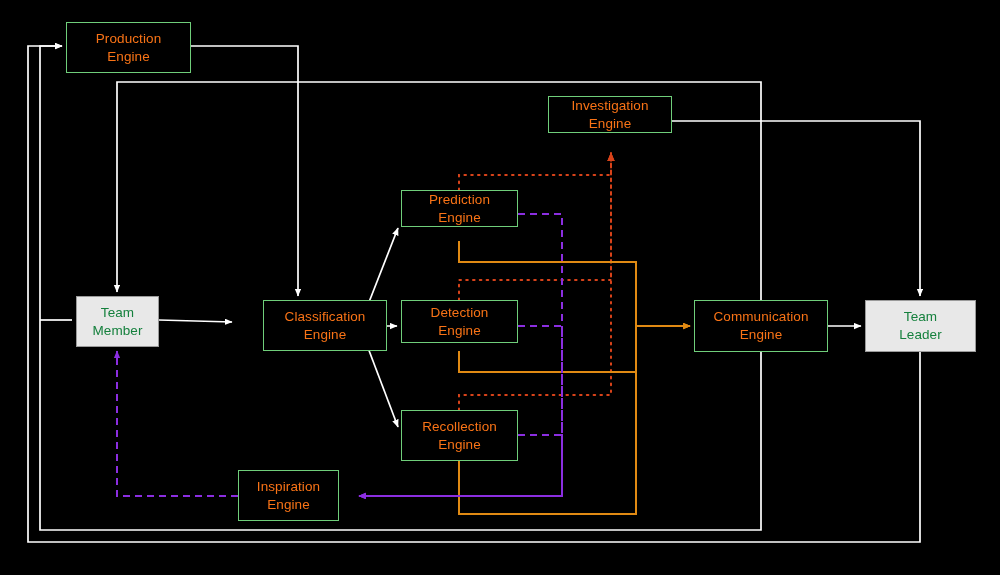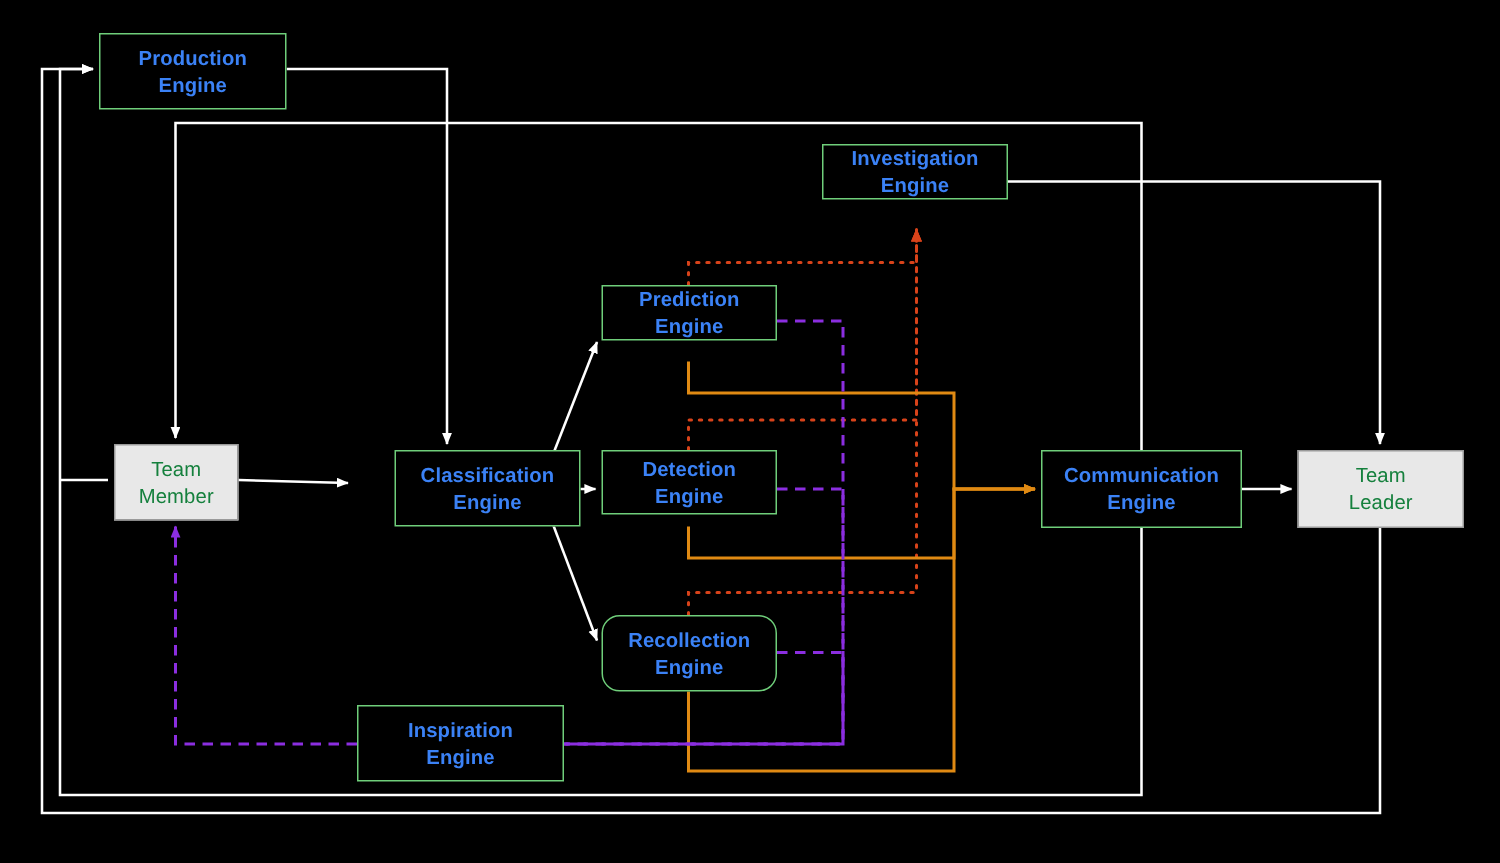--- a/index.html
+++ b/index.html
@@ -30,22 +30,21 @@
     justify-content: center;
     text-align: center;
     line-height: 1.30;
     font-size: 13.5px;
     white-space: pre-line;
     letter-spacing: 0.1px;
   }
   .node.engine {
     background: #000000;
     border: 1.6px solid #6fce7a;
-    color: #3b82f6;
-    font-weight: bold;
+    color: #f97316;
   }
   .node.actor {
     background: #e8e8e8;
     border: 1.3px solid #9a9a9a;
     color: #15803d;
   }
 </style>
 </head>
 <body>
 
@@ -131,19 +130,19 @@
 
   <div class="node engine" style="left:401px; top:300px; width:117px; height:43px;">Detection
 Engine</div>
 
   <div class="node engine" style="left:694px; top:300px; width:134px; height:52px;">Communication
 Engine</div>
 
   <div class="node actor" style="left:865px; top:300px; width:111px; height:52px;">Team
 Leader</div>
 
-  <div class="node engine" style="left:401px; top:410px; width:117px; height:51px;border-radius:12px;">Recollection
+  <div class="node engine" style="left:401px; top:410px; width:117px; height:51px;">Recollection
 Engine</div>
 
-  <div class="node engine" style="left:238px; top:470px; width:138px; height:51px;">Inspiration
+  <div class="node engine" style="left:238px; top:470px; width:101px; height:51px;">Inspiration
 Engine</div>
 
 </div>
 
 </body></html>

